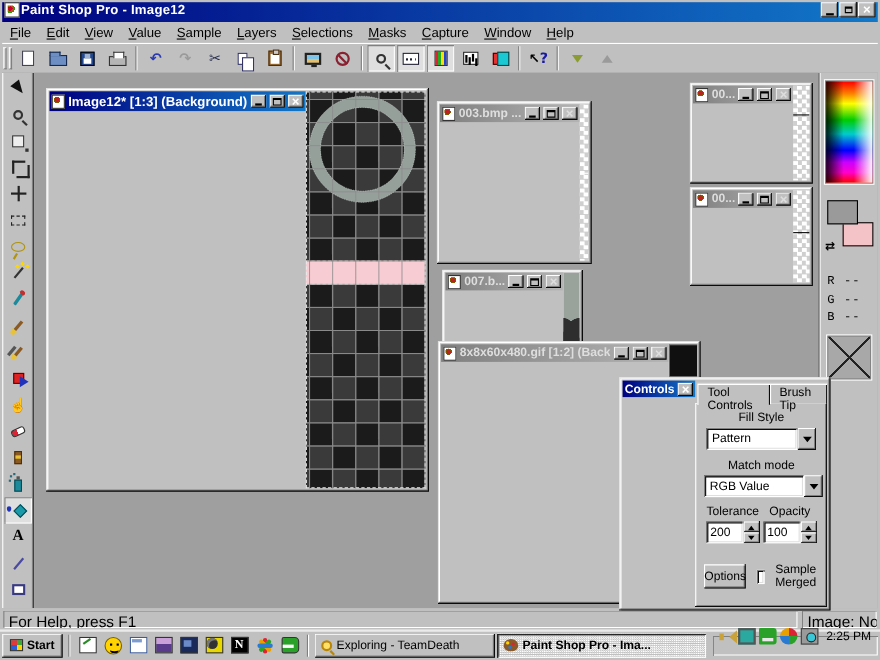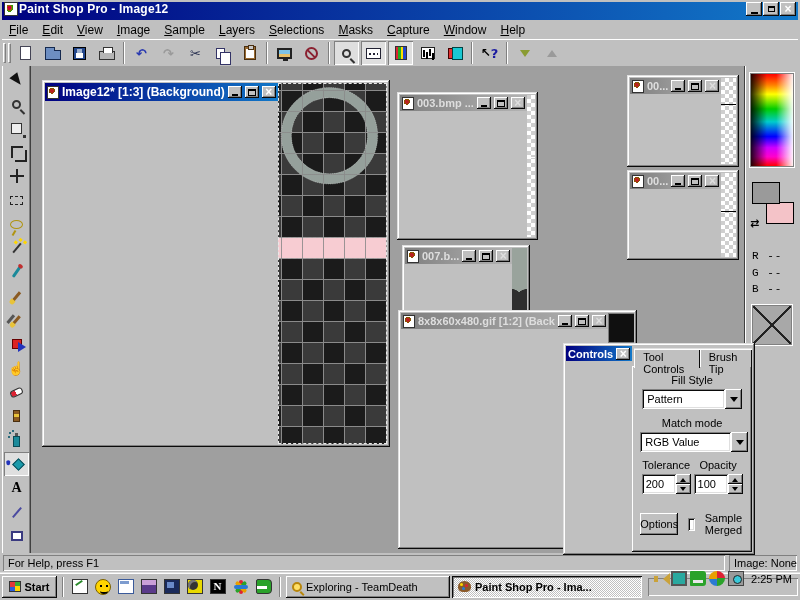--- a/index.html
+++ b/index.html
@@ -211,21 +211,21 @@
   .spinbtns>div{flex:1;display:flex;align-items:center;justify-content:center}
   .tri-s-up{width:0;height:0;border:3px solid transparent;border-bottom:4px solid #000;margin-bottom:2px}
   .tri-s-dn{width:0;height:0;border:3px solid transparent;border-top:4px solid #000;margin-top:2px}
   .botrow{display:flex;align-items:center;margin-top:18px;gap:10px}
   .pushbtn{width:62px;height:22px;display:flex;align-items:center;justify-content:center;font-size:11px}
   .chk{width:13px;height:13px;background:#fff;box-shadow:inset 1px 1px 0 #808080,inset -1px -1px 0 #fff,inset 2px 2px 0 #0a0a0a,inset -2px -2px 0 #dfdfdf}
   .chklbl{font-size:11px}
 
   
   #statusbar{position:absolute;left:2px;top:553px;width:796px;height:19px;background:var(--chrome,#c0c0c0);padding-top:2px}
-  .sbpanel{position:absolute;top:2px;height:16px;box-shadow:inset 1px 1px 0 #808080,inset -1px -1px 0 #fff;padding:2px 5px;font-size:11px;white-space:nowrap;overflow:hidden}
+  .sbpanel{position:absolute;top:2px;height:16px;box-shadow:inset 1px 1px 0 #808080,inset -1px -1px 0 #fff;padding:2px 5px;font-size:14px;white-space:nowrap;overflow:hidden}
   .sb-help{left:1px;width:722px}
   .sb-image{left:727px;width:68px}
 
   
   #taskbar{position:absolute;left:0;top:572px;width:800px;height:28px;background:var(--chrome,#c0c0c0);
     border-top:1px solid #dfdfdf;box-shadow:inset 0 1px 0 #fff;display:flex;align-items:center;padding:0 2px;gap:2px}
   #startbtn{width:55px;height:22px;display:flex;align-items:center;justify-content:center;gap:3px;font-weight:bold;font-size:11px}
   .winflag{width:12px;height:11px;background:conic-gradient(#3aaa35 0 25%,#ffd500 0 50%,#2b5fd9 0 75%,#e23838 0);border:1px solid #333}
   .tbgroove{width:0;height:20px;border-left:1px solid #808080;border-right:1px solid #fff;margin:0 3px}
   .qicon{width:21px;height:20px;display:flex;align-items:center;justify-content:center;position:relative}
@@ -289,21 +289,21 @@
       </div>
     <div class="capbtn btn-out">
         <span class="g-close">×</span>
       </div>
   </div>
 
   <div id="menubar">
     <span class="mi">File</span>
     <span class="mi">Edit</span>
     <span class="mi">View</span>
-    <span class="mi">Image</span>
+    <span class="mi">Value</span>
     <span class="mi">Sample</span>
     <span class="mi">Layers</span>
     <span class="mi">Selections</span>
     <span class="mi">Masks</span>
     <span class="mi">Capture</span>
     <span class="mi">Window</span>
     <span class="mi">Help</span>
   </div>
 
   <div id="toolbar">

